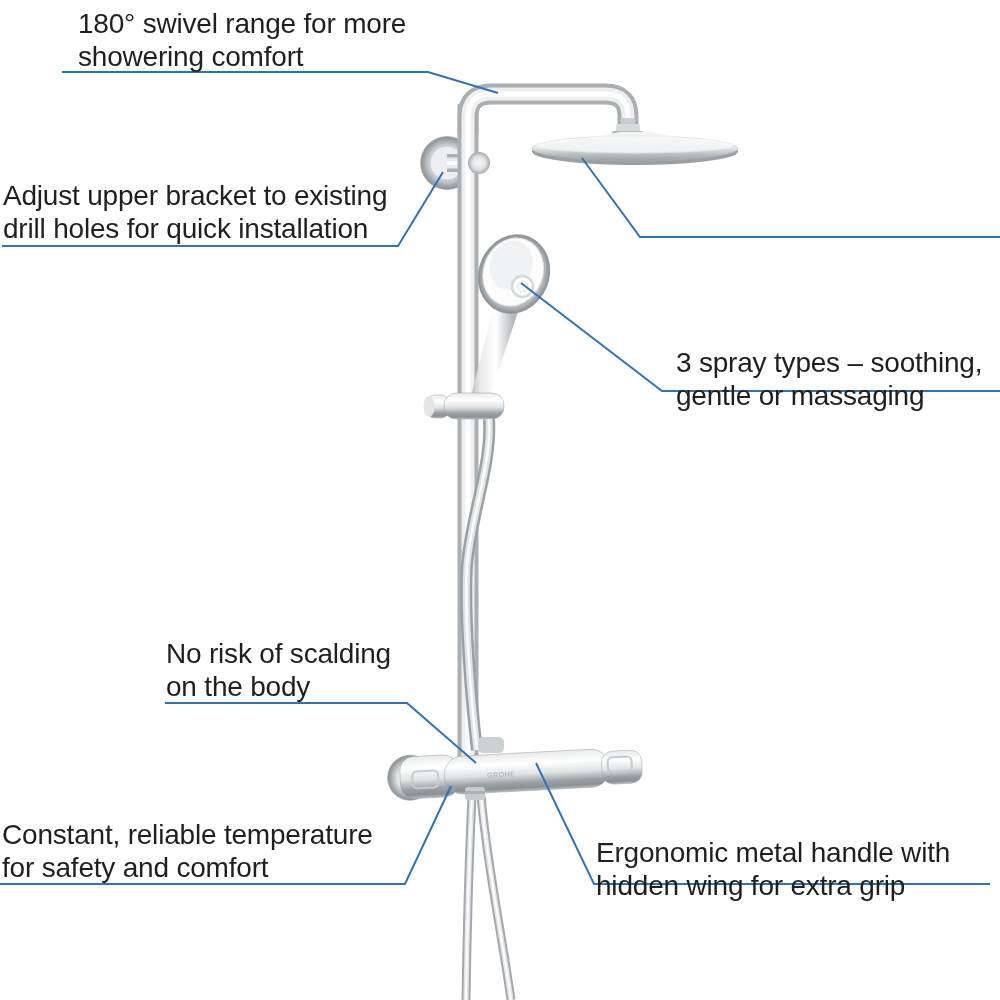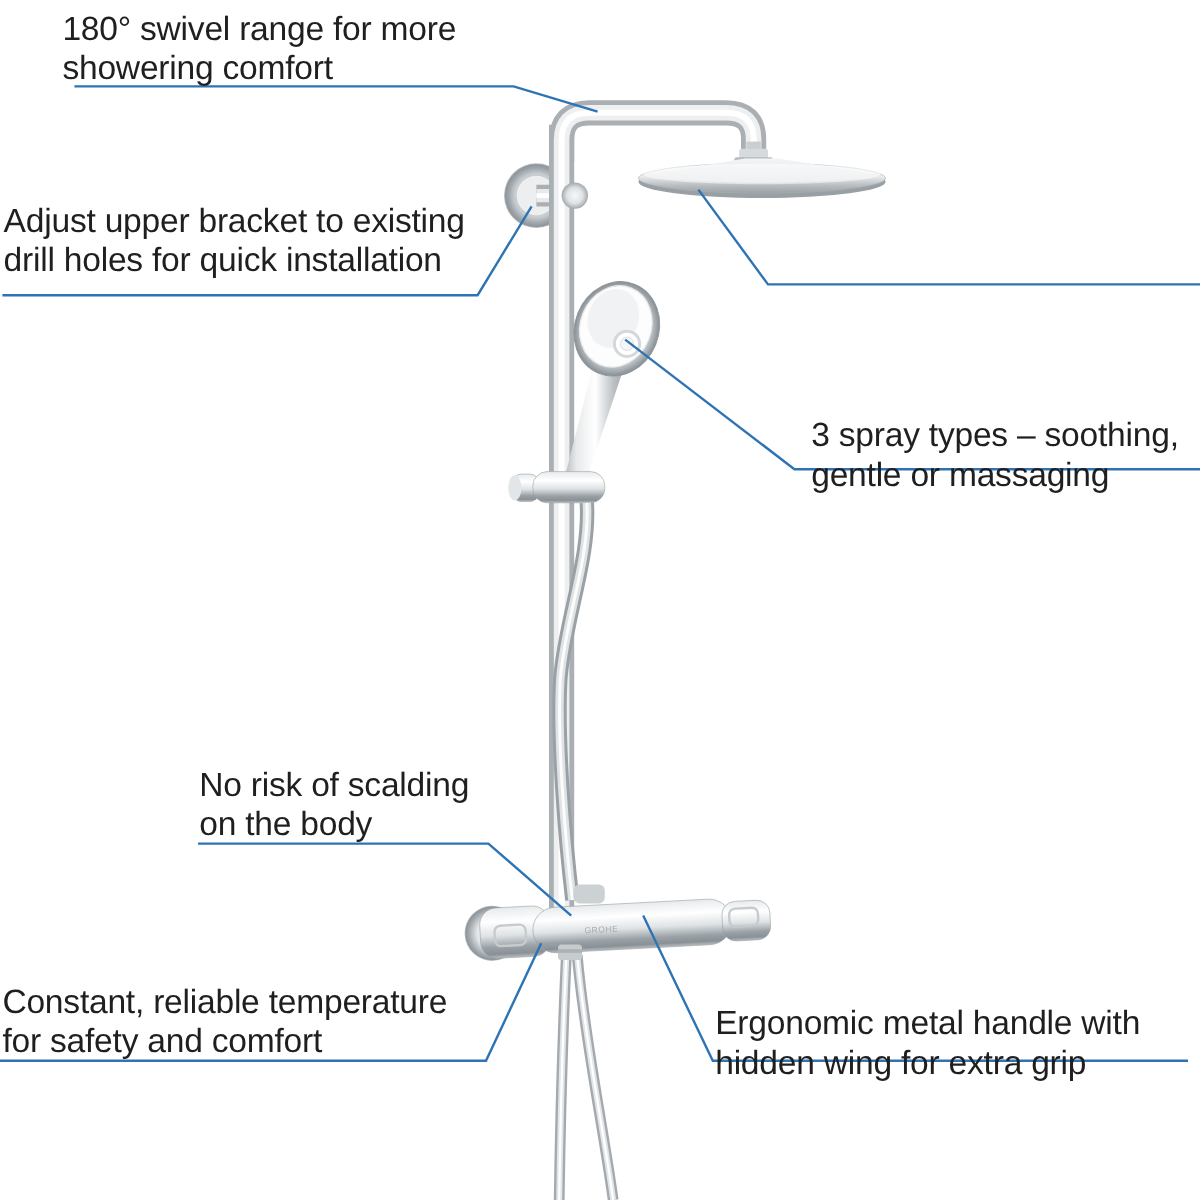--- a/index.html
+++ b/index.html
@@ -1,22 +1,22 @@
 <!DOCTYPE html>
 <html><head>
 <meta charset="utf-8">
 <style>
   html,body{margin:0;padding:0;background:#ffffff;}
   .canvas{position:relative;width:1000px;height:1000px;background:#ffffff;overflow:hidden;
           font-family:"Liberation Sans",sans-serif;}
   .canvas svg{position:absolute;left:0;top:0;}
   .label{position:absolute;font-size:28px;line-height:33px;color:#1f1f1f;
          white-space:pre-line;letter-spacing:-0.2px;}
-  .lb-swivel{left:52px;top:7px;}
-  .lb-bracket{left:3px;top:167px;}
+  .lb-swivel{left:78px;top:7px;}
+  .lb-bracket{left:3px;top:179px;}
   .lb-purerain{left:672px;top:170px;}
   .lb-spray{left:676px;top:326px;margin-top:20px;}
   .lb-scalding{left:166px;top:637px;}
   .lb-temperature{left:2px;top:818px;}
   .lb-handle{left:596px;top:836px;}
 </style>
 </head>
 <body>
 
 <div class="canvas">

